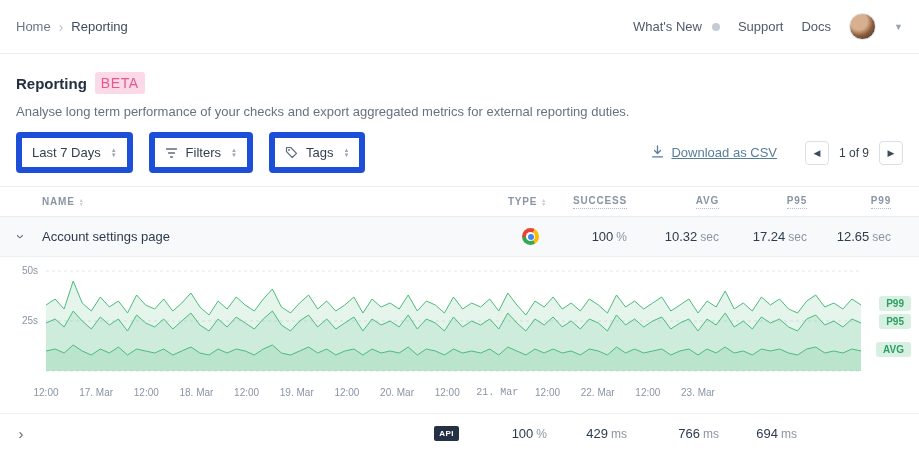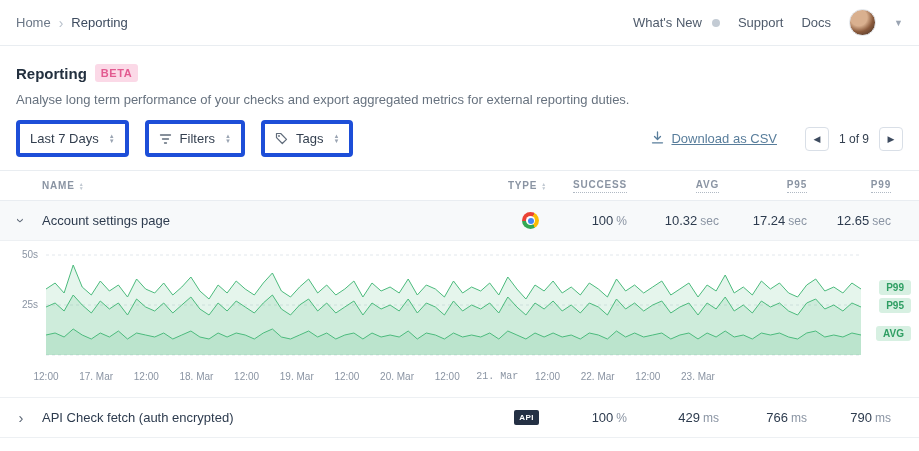--- a/index.html
+++ b/index.html
@@ -6,21 +6,21 @@
   html, body { width: 919px; height: 451px; overflow: hidden; }
   body {
     font-family: "Liberation Sans", sans-serif;
     background: #ffffff;
     color: #2d3b4e;
     font-size: 13px;
   }
 
   
   .topnav {
-    height: 46px; display: flex; align-items: center; justify-content: space-between;
+    height: 54px; display: flex; align-items: center; justify-content: space-between;
     padding: 0 16px; border-bottom: 1px solid #e9edf1;
   }
   .breadcrumb { display: flex; align-items: center; gap: 8px; }
   .breadcrumb .home { color: #6a7686; cursor: pointer; }
   .breadcrumb .sep { color: #b6bfca; font-size: 14px; }
   .breadcrumb .current { color: #3d4b5f; }
   .nav-right { display: flex; align-items: center; gap: 18px; color: #4f5b6b; }
   .nav-link { cursor: pointer; }
   .notif-dot { width: 8px; height: 8px; border-radius: 50%; background: #c3cbd4; display: inline-block; margin-left: -8px; }
   .avatar {
@@ -28,30 +28,30 @@
     background: radial-gradient(circle at 35% 30%, #d9b08f 0 35%, #8a5a3c 60%, #3c2e26 100%);
     border: 1px solid #e0e4e9; cursor: pointer;
   }
   .nav-caret { color: #9aa4b2; font-size: 9px; cursor: pointer; }
 
   
   .page-head { padding: 18px 16px 0 16px; }
   .title-row { display: flex; align-items: center; gap: 8px; }
   .page-title { font-size: 15px; font-weight: bold; color: #23303f; }
   .beta-badge {
-    background: #fbd9e7; color: #e25a90; font-size: 11px; font-weight: bold;
+    background: #fbd9e7; color: #e25a90; font-size: 14px; font-weight: normal;
     letter-spacing: 0.6px; padding: 3px 6px; border-radius: 3px;
   }
   .page-desc { margin-top: 10px; color: #67727f; font-size: 13px; }
 
   
   .toolbar { display: flex; align-items: center; padding: 13px 16px; gap: 16px; }
   .tb-btn {
     display: inline-flex; align-items: center; gap: 8px;
-    border: 4px solid #1d4ed8; border-radius: 4px; background: #fff;
+    border: 6px solid #1d4ed8; border-radius: 4px; background: #fff;
     padding: 7px 10px; font-size: 13px; color: #333f4f; cursor: pointer;
   }
   .carets { display: flex; flex-direction: column; align-items: center; color: #9aa4b2; font-size: 6px; line-height: 5px; margin-left: 2px; }
   .tb-icon { display: inline-flex; color: #5f6b7a; }
   .toolbar-right { margin-left: auto; display: flex; align-items: center; gap: 28px; }
   .download-link { display: inline-flex; align-items: center; gap: 7px; color: #587d9b; cursor: pointer; }
   .download-link .lbl { text-decoration: underline; }
   .pager { display: flex; align-items: center; gap: 10px; }
   .pager-btn {
     width: 24px; height: 24px; border: 1px solid #d9dfe7; border-radius: 4px; background: #fff;
@@ -288,33 +288,32 @@
       <span class="x-tick" style="left: 67.6923%;">22. Mar</span>
       <span class="x-tick" style="left: 73.8462%;">12:00</span>
       <span class="x-tick" style="left: 80%;">23. Mar</span>
     </div>
 </div>
 
 <div class="grid-row trow">
   <div class="chev-cell">
       <span class="chev">›</span>
     </div>
-  <div class="cell-name">API Check fetch (auth encrypted)</div>
   <div class="type-cell">
       <span class="api-badge">API</span>
     </div>
   <div class="cell">
       <span>100</span>
       <span class="unit">%</span>
     </div>
   <div class="cell">
       <span>429</span>
       <span class="unit">ms</span>
     </div>
   <div class="cell">
       <span>766</span>
       <span class="unit">ms</span>
     </div>
   <div class="cell last">
-      <span>790</span>
+      <span>694</span>
       <span class="unit">ms</span>
     </div>
 </div>
 
 </body></html>

